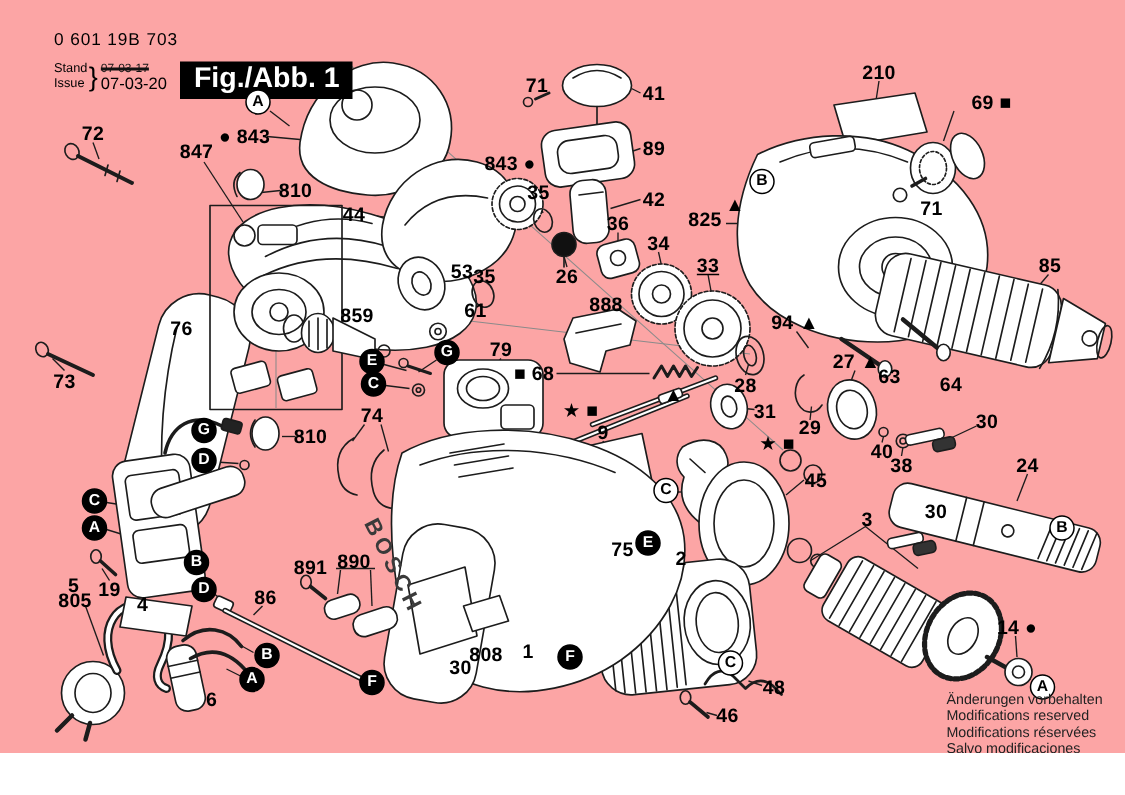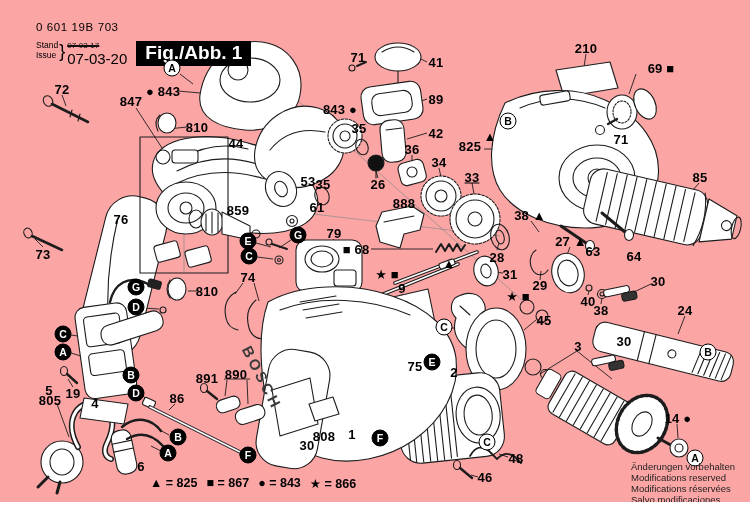--- a/index.html
+++ b/index.html
@@ -7,21 +7,21 @@
         font-family:"Liberation Sans","DejaVu Sans",sans-serif;color:#000;}
   .art{position:absolute;left:0;top:0;width:750px;height:530px;}
 
   
   .doc-number{position:absolute;left:36px;top:21px;font-size:11.5px;letter-spacing:.6px;}
   .stand-row{position:absolute;left:36px;top:41px;display:flex;align-items:flex-start;}
   .stand-labels{display:flex;flex-direction:column;font-size:8.5px;line-height:9.5px;}
   .brace{font-size:18px;font-weight:400;margin:0 2px 0 1px;}
   .dates{display:flex;flex-direction:column;margin-right:9px;}
   .old-date{font-size:8px;text-decoration:line-through;text-decoration-thickness:2px;color:#111;}
-  .new-date{font-size:15px;}
+  .new-date{font-size:11px;}
   .fig-badge{background:#000;color:#fff;font-weight:bold;font-size:19px;padding:1px 9px 2px 9px;}
 
   
   .part-label{position:absolute;transform:translate(-50%,-50%);font-size:13px;font-weight:bold;
               white-space:nowrap;letter-spacing:.2px;}
   .callout{position:absolute;transform:translate(-50%,-50%);width:17px;height:17px;border-radius:50%;
            border:1.6px solid #000;background:#fff;color:#000;font-size:10.5px;font-weight:bold;
            line-height:14px;text-align:center;box-sizing:border-box;}
   .callout.filled{background:#000;color:#fff;}
 
@@ -504,21 +504,21 @@
       <span class="part-label" style="left: 358px; top: 57px;">71</span>
       <span class="part-label" style="left: 436px; top: 62px;">41</span>
       <span class="part-label" style="left: 436px; top: 99px;">89</span>
       <span class="part-label" style="left: 436px; top: 133px;">42</span>
       <span class="part-label" style="left: 586px; top: 48px;">210</span>
       <span class="part-label" style="left: 639px; top: 68px; padding-left: 44px;">69 ■</span>
       <span class="part-label" style="left: 621px; top: 139px;">71</span>
       <span class="part-label" style="left: 470px; top: 146px;">825</span>
       <span class="part-label" style="left: 490px; top: 136px;">▲</span>
       <span class="part-label" style="left: 700px; top: 177px;">85</span>
-      <span class="part-label" style="left: 530px; top: 215px;">38 ▲</span>
+      <span class="part-label" style="left: 530px; top: 215px;">94 ▲</span>
       <span class="part-label" style="left: 571px; top: 241px;">27 ▲</span>
       <span class="part-label" style="left: 593px; top: 251px;">63</span>
       <span class="part-label" style="left: 634px; top: 256px;">64</span>
       <span class="part-label" style="left: 497px; top: 257px;">28</span>
       <span class="part-label" style="left: 510px; top: 274px;">31</span>
       <span class="part-label" style="left: 540px; top: 285px;">29</span>
       <span class="part-label" style="left: 588px; top: 301px;">40</span>
       <span class="part-label" style="left: 601px; top: 310px;">38</span>
       <span class="part-label" style="left: 658px; top: 281px;">30</span>
       <span class="part-label" style="left: 685px; top: 310px;">24</span>
@@ -566,26 +566,20 @@
       <span class="callout filled" style="left: 432px; top: 362px;">E</span>
       <span class="callout filled" style="left: 380px; top: 438px;">F</span>
       <span class="callout" style="left: 444px; top: 327px;">C</span>
       <span class="callout" style="left: 487px; top: 442px;">C</span>
       <span class="callout" style="left: 708px; top: 352px;">B</span>
       <span class="callout" style="left: 695px; top: 458px;">A</span>
     </div>
 
   <div class="brand">BOSCH</div>
 
-  <div class="legend" id="legend">
-      <span class="legend-item">▲ = 825</span>
-      <span class="legend-item">■ = 867</span>
-      <span class="legend-item">● = 843</span>
-      <span class="legend-item">★ = 866</span>
-    </div>
 
   <div class="notice" id="notice">
       <div>Änderungen vorbehalten</div>
       <div>Modifications reserved</div>
       <div>Modifications réservées</div>
       <div>Salvo modificaciones</div>
     </div>
 </div>
 
 </body></html>

